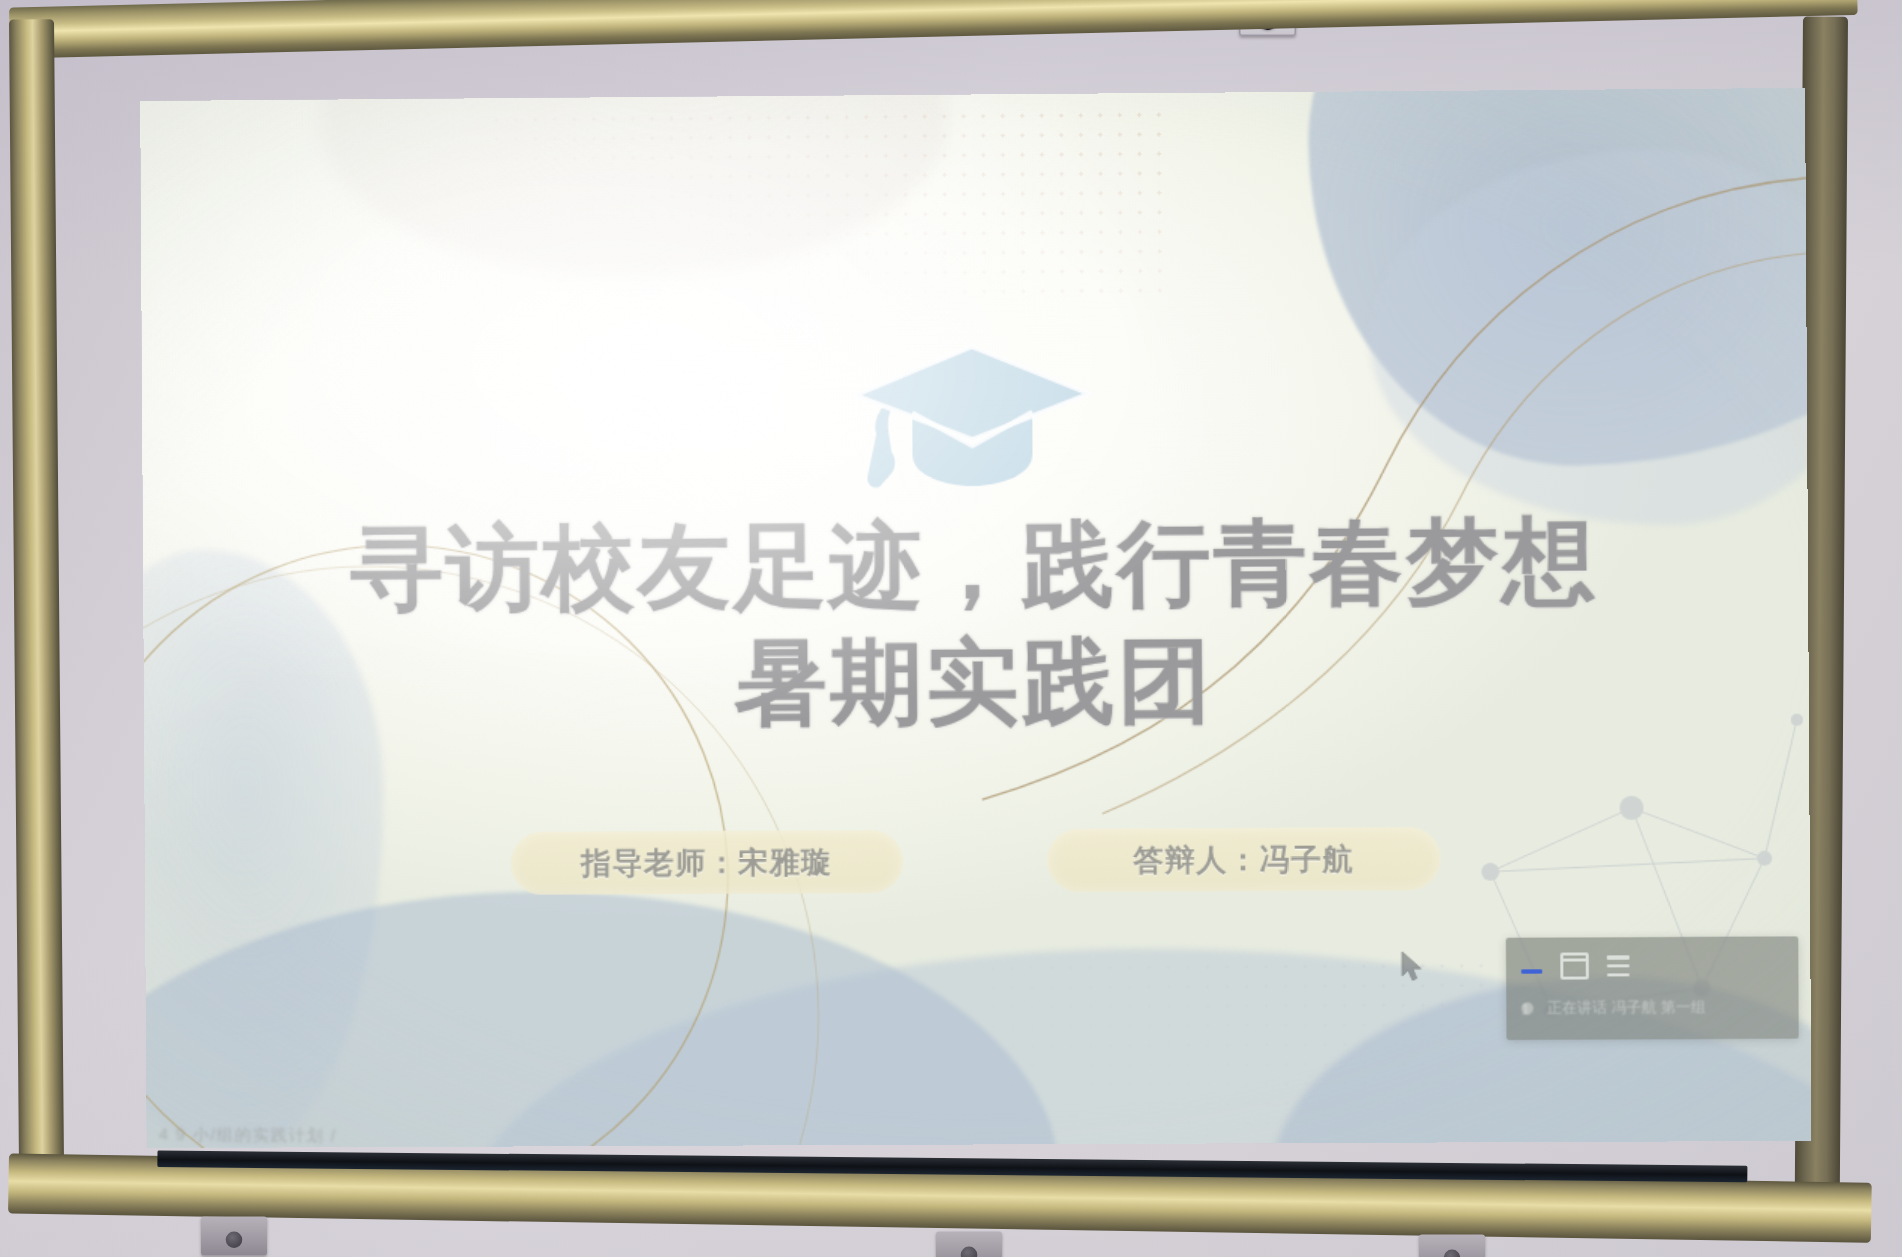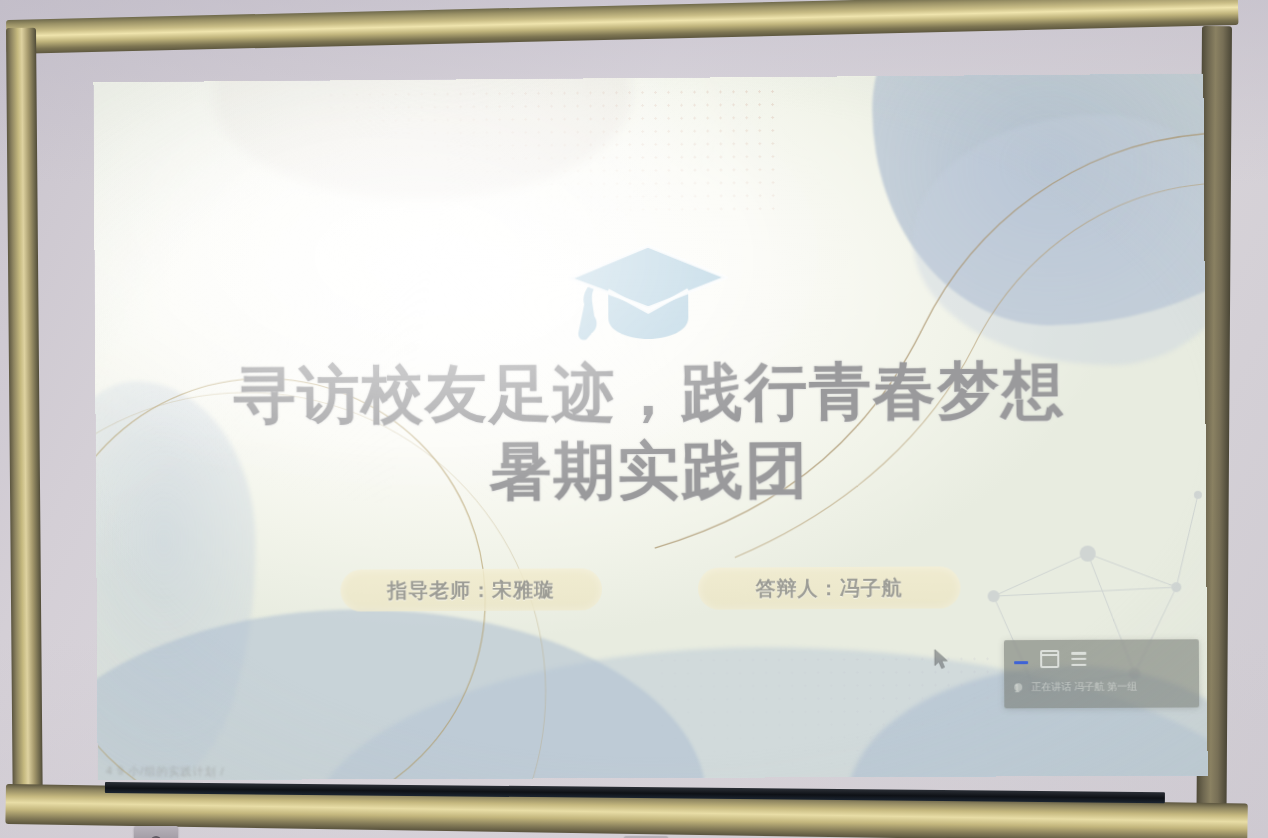--- a/index.html
+++ b/index.html
@@ -30,21 +30,21 @@
   }
   #camera .lens{
     position:absolute;left:50%;top:50%;transform:translate(-50%,-50%);
     width:14px;height:14px;border-radius:50%;
     background:radial-gradient(circle at 38% 34%,#4a4750,#151318 62%,#0a090c);
     box-shadow:0 0 2px rgba(0,0,0,.6);
   }
 
   
   #board{
-    position:absolute;left:6px;top:20px;width:1248px;height:800px;
+    position:absolute;left:6px;top:5px;width:1248px;height:800px;
   }
   
   .rail{position:absolute;}
   #rail-top{
     left:0;top:0;width:1232px;height:34px;
     background:linear-gradient(180deg,#6f6a4c 0%,#9a9166 14%,#c9bd86 34%,#efe4ad 48%,#c0b47c 66%,#7d7552 86%,#5e5840 100%);
     transform:rotate(-1.35deg);transform-origin:0 0;
     border-radius:3px;
   }
   #rail-bottom{

